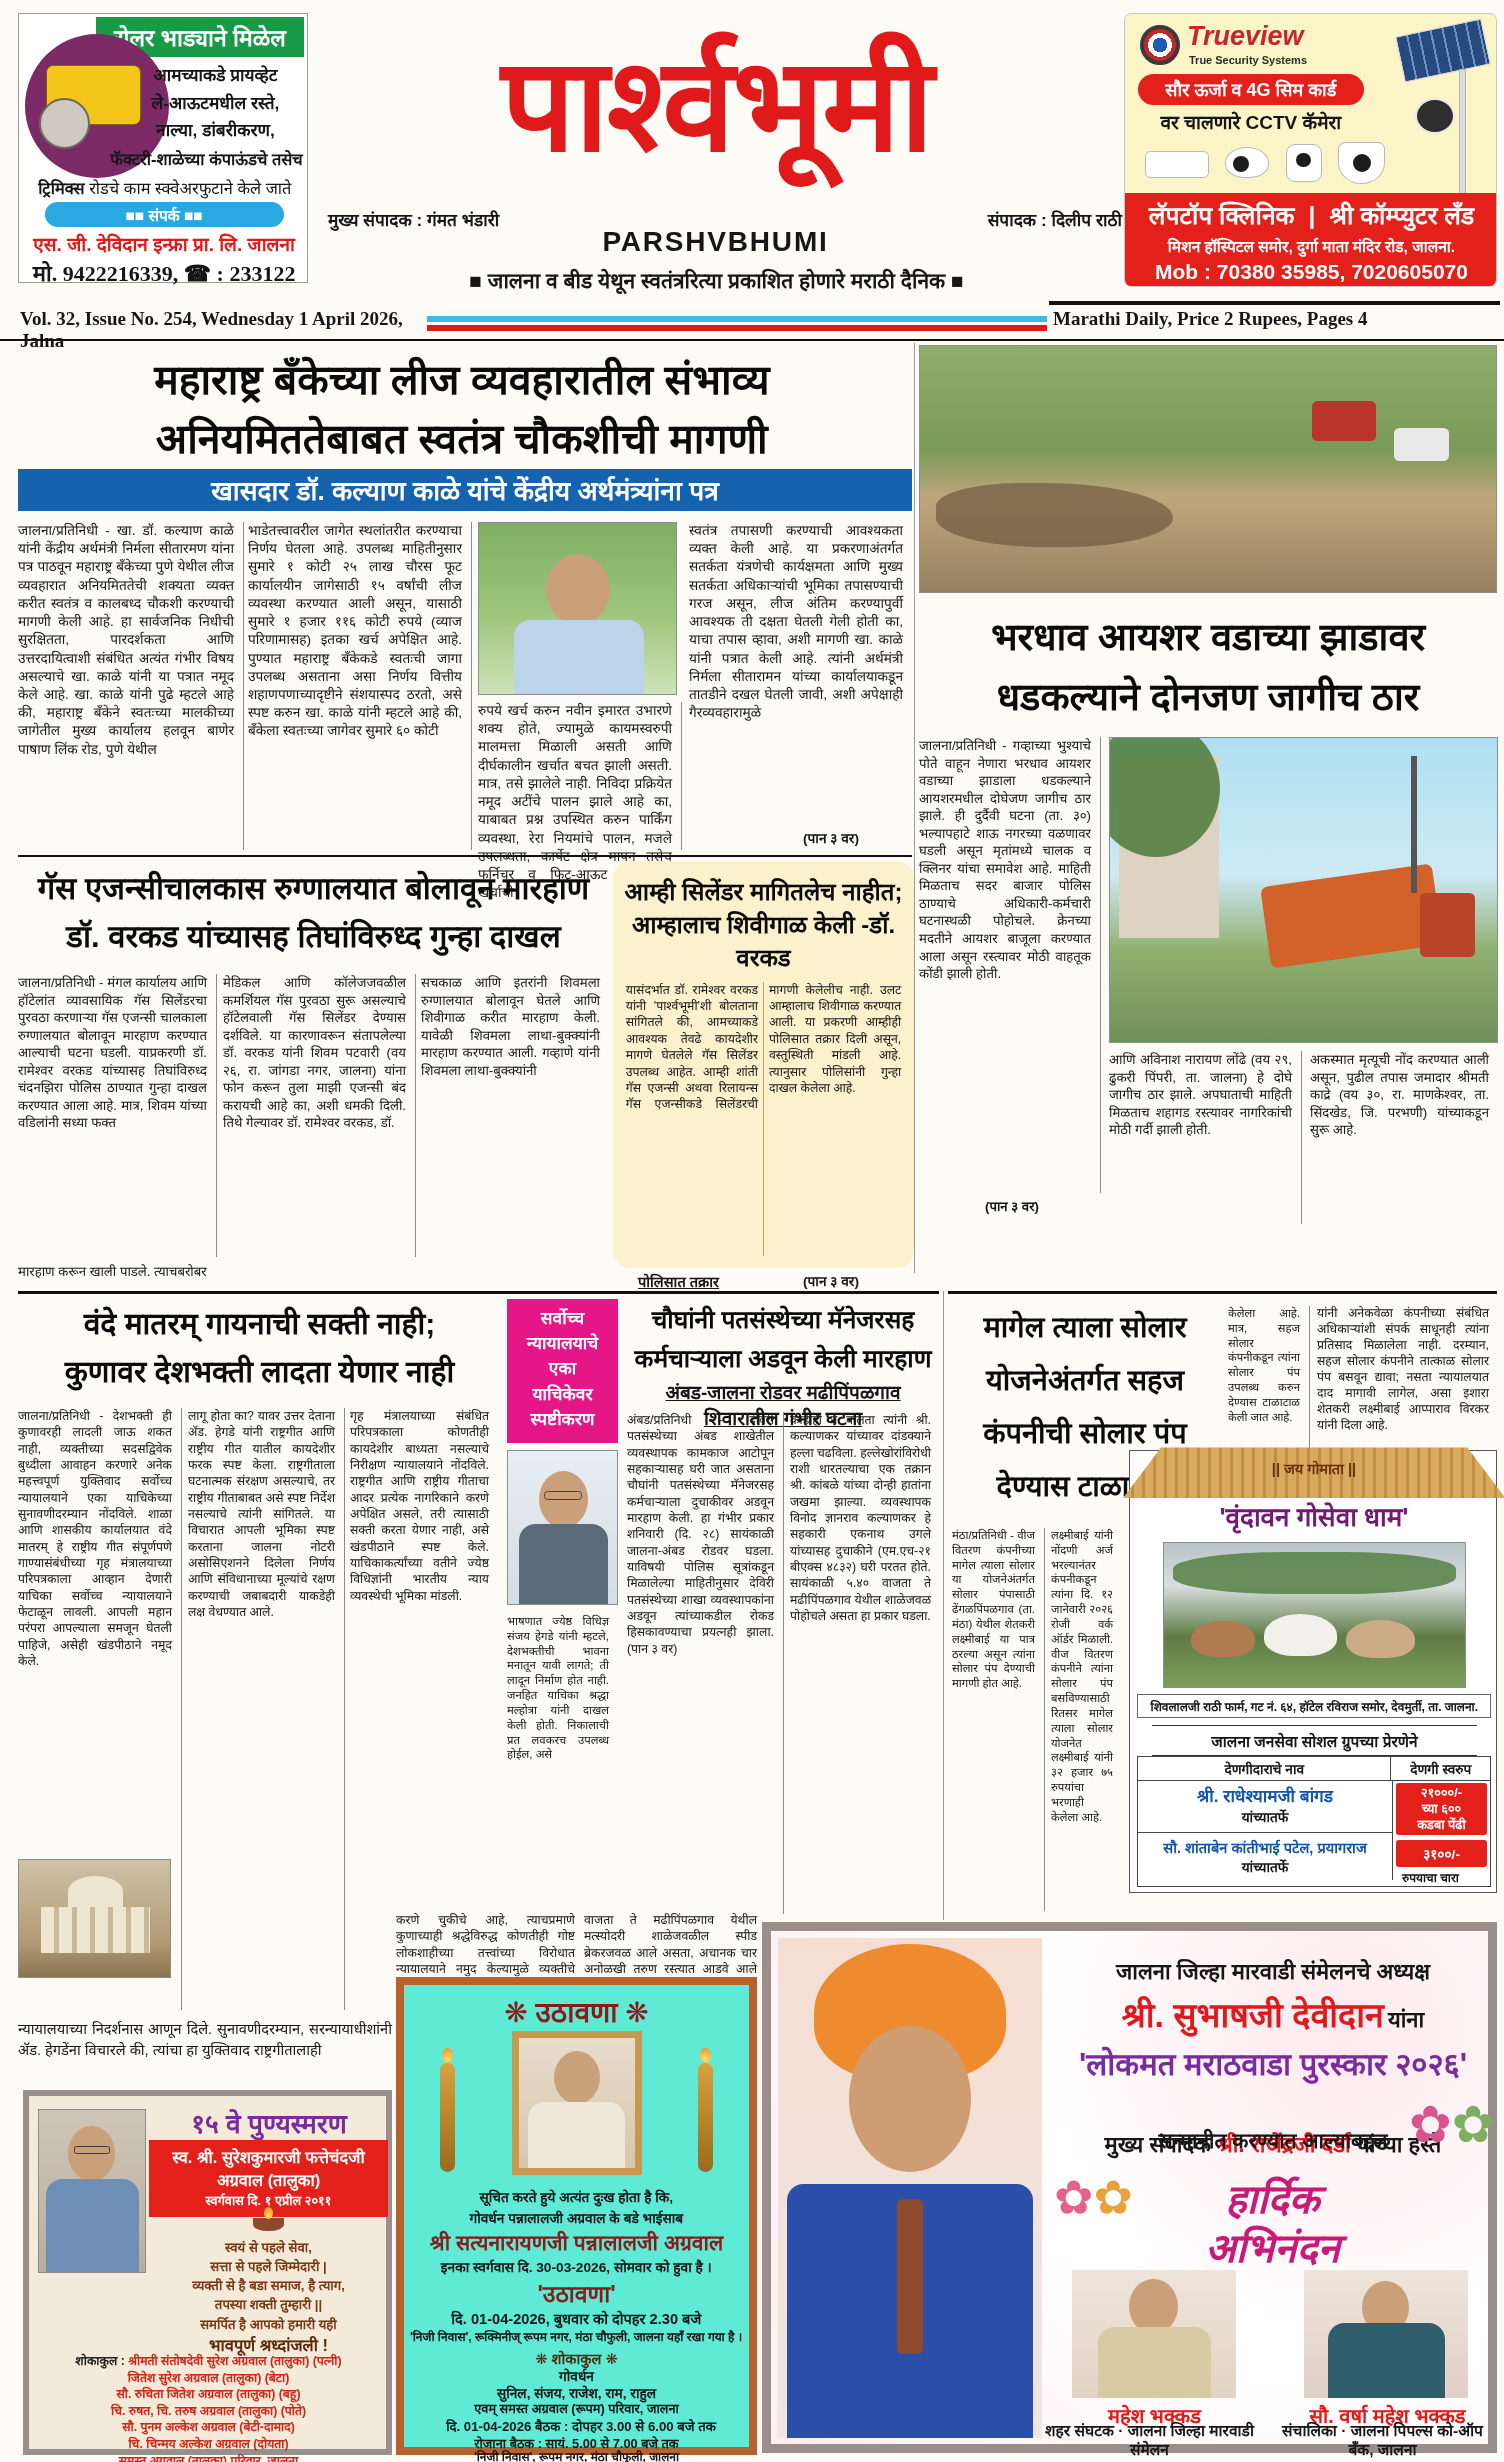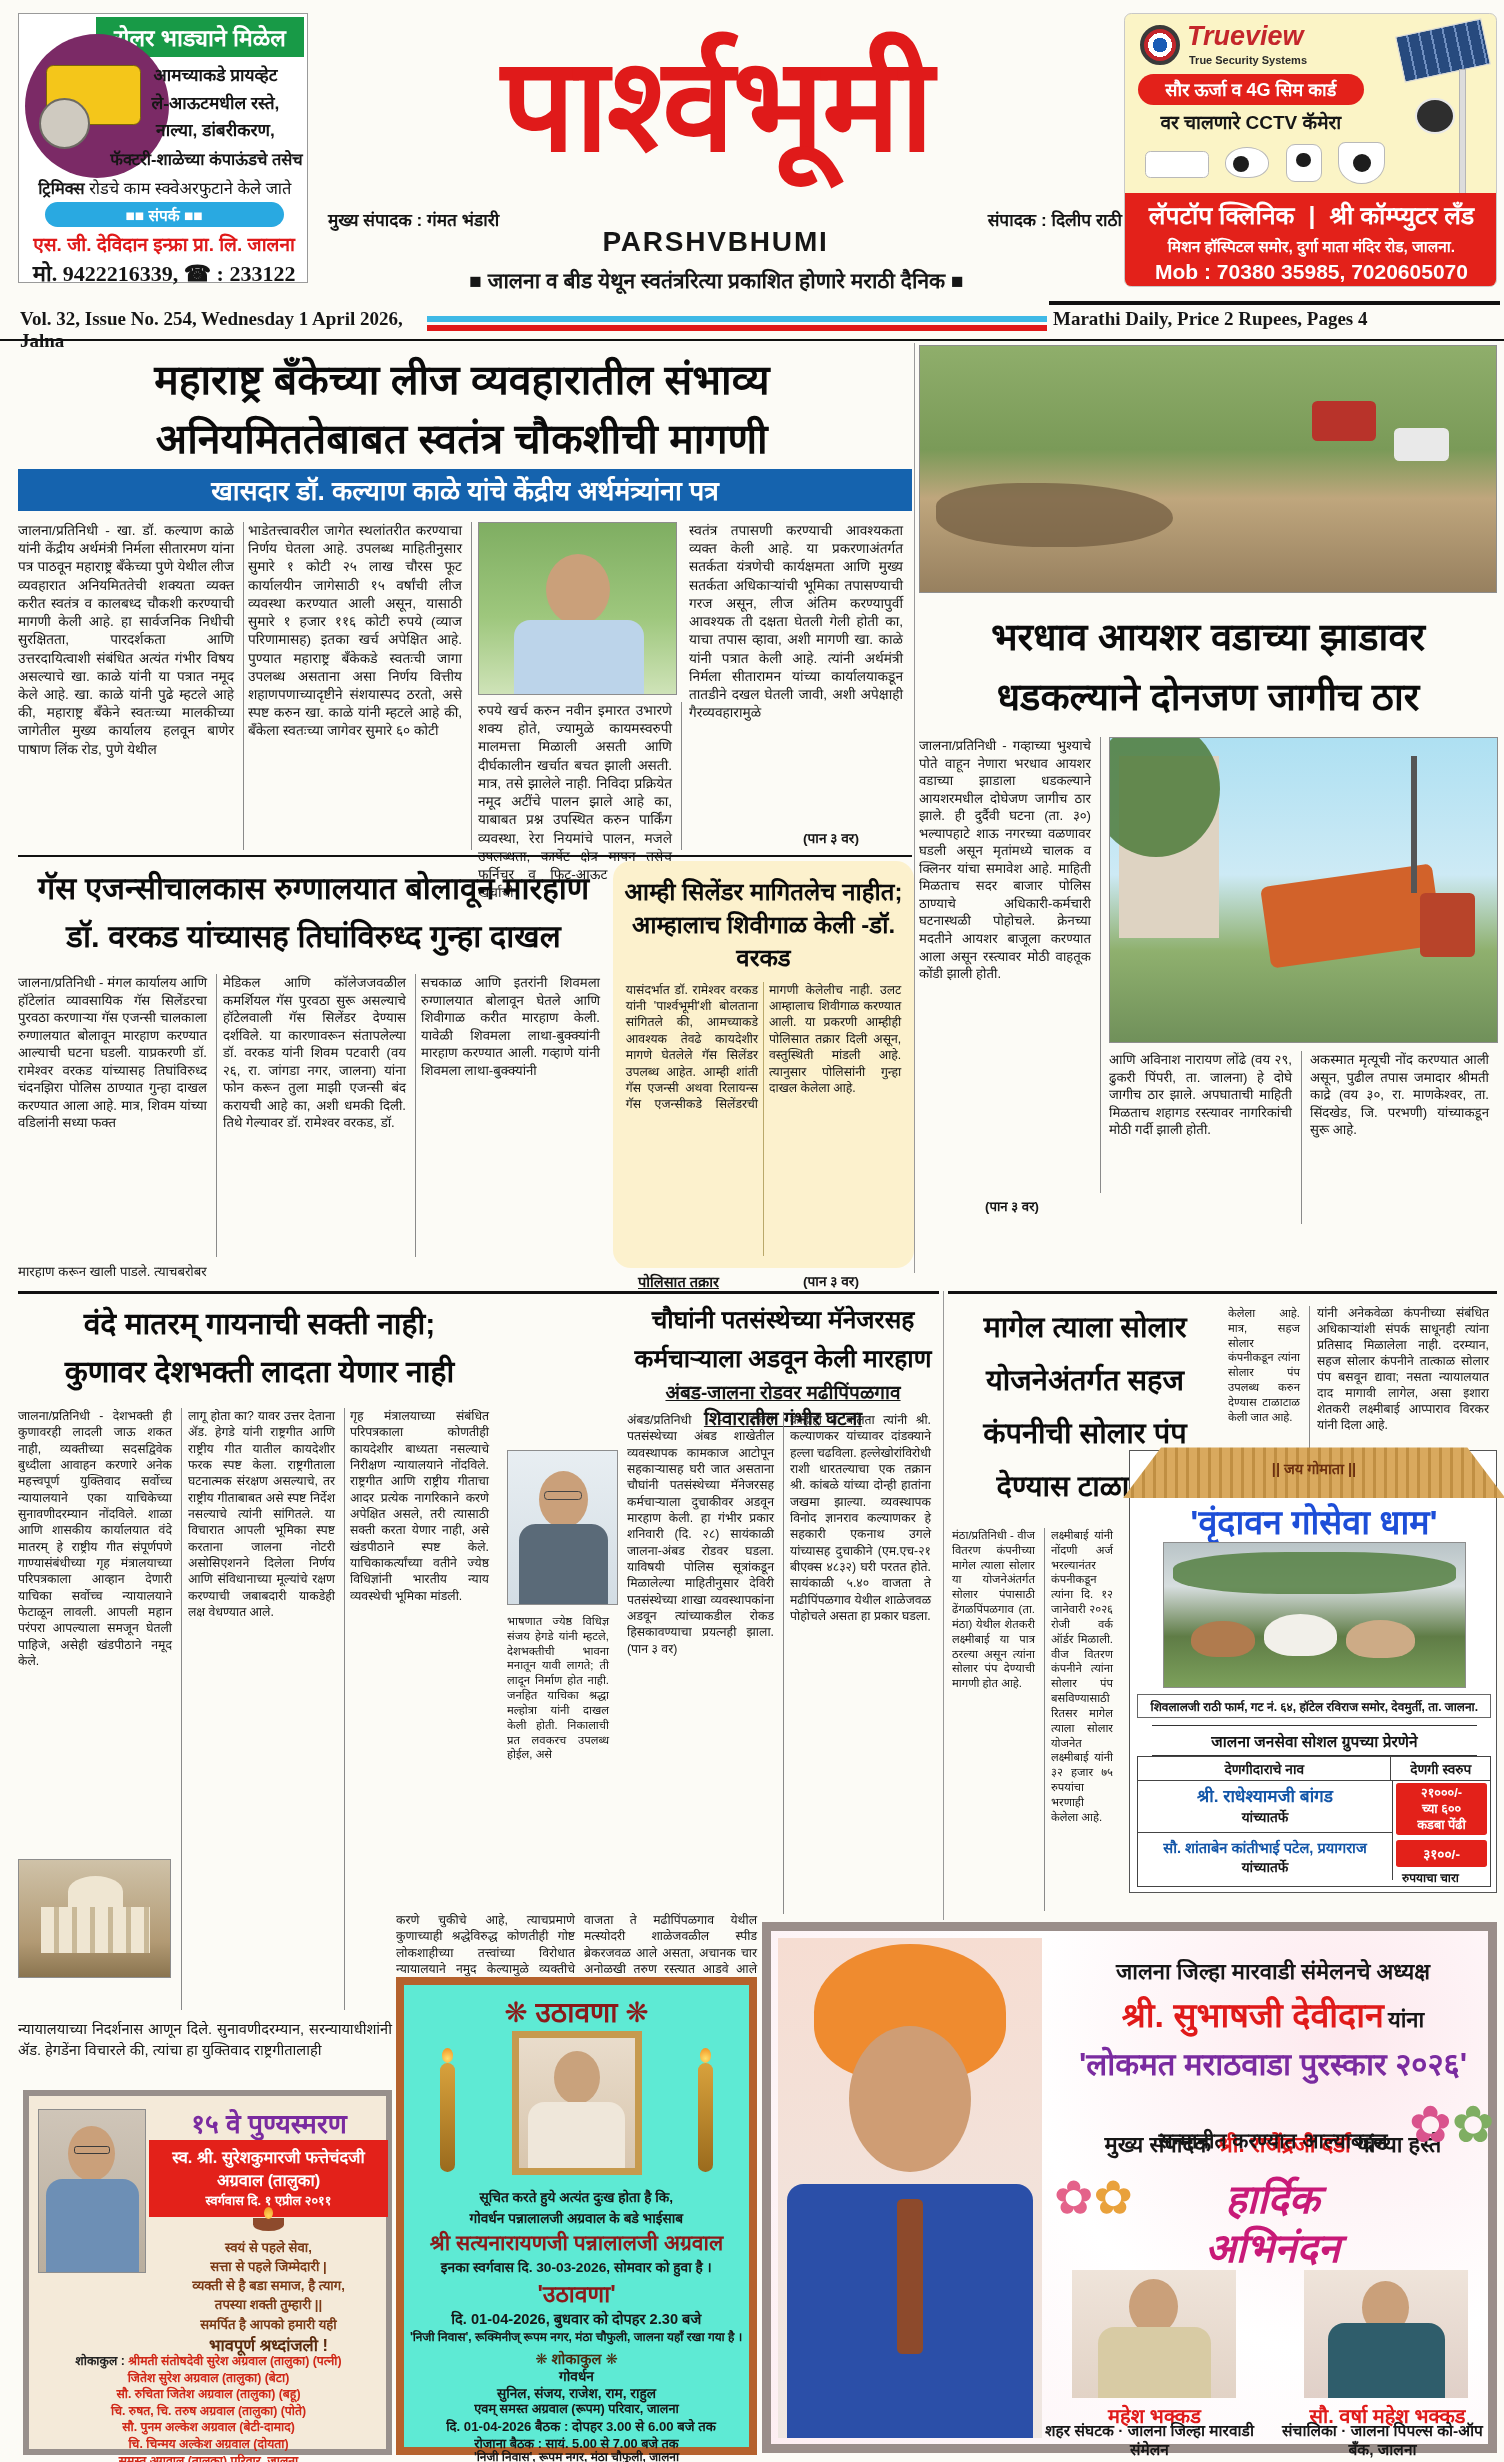--- a/index.html
+++ b/index.html
@@ -145,20 +145,27 @@
     <div class="news" style="margin:9px 12.8px 0 12.8px;font-size:12.3px;column-count:2;column-gap:11px;column-rule:0.9px solid #b9a86a;height:274px;">यासंदर्भात डॉ. रामेश्वर वरकड यांनी 'पार्श्वभूमी'शी बोलताना सांगितले की, आमच्याकडे आवश्यक तेवढे कायदेशीर मागणे घेतलेले गॅस सिलेंडर उपलब्ध आहेत. आम्ही शांती गॅस एजन्सी अथवा रिलायन्स गॅस एजन्सीकडे सिलेंडरची मागणी केलेलीच नाही. उलट आम्हालाच शिवीगाळ करण्यात आली. या प्रकरणी आम्हीही पोलिसात तक्रार दिली असून, वस्तुस्थिती मांडली आहे. त्यानुसार पोलिसांनी गुन्हा दाखल केलेला आहे.</div>
   </div>
   <div class="abs" style="left:18px;top:1262px;width:301px;font-size:13.2px;">मारहाण करून खाली पाडले. त्याचबरोबर</div>
   <div class="abs u jmp" style="left:638px;top:1271px;font-size:14.6px;">पोलिसात तक्रार</div>
   <div class="abs jmp" style="left:803px;top:1271px;font-size:13.7px;">(पान ३ वर)</div>
 
   <div class="hr" style="left:18px;top:1291px;width:921px;height:2.7px;"></div>
   <div class="abs hl center" style="left:18px;top:1302px;width:483px;font-size:30px;">वंदे मातरम् गायनाची सक्ती नाही;</div>
   <div class="abs hl center" style="left:18px;top:1350px;width:483px;font-size:30px;">कुणावर देशभक्ती लादता येणार नाही</div>
 
+  <div class="abs pinkbox" style="left:507px;top:1299px;width:111px;height:144px;font-size:17.3px;line-height:1.45;padding-top:7.3px;">
+    <div>सर्वोच्च</div>
+    <div>न्यायालयाचे</div>
+    <div>एका</div>
+    <div>याचिकेवर</div>
+    <div>स्पष्टीकरण</div>
+  </div>
   <div class="ph" style="left:507px;top:1450px;width:111px;height:155px;background:linear-gradient(180deg,#e8eef2 0%,#d3dde4 100%);">
     <div class="face" style="left:31px;top:20px;width:49px;height:57px;"></div>
     <div class="abs" style="left:36px;top:40px;width:38px;height:9px;border:1.8px solid #444;border-radius:3.6px;background:transparent;"></div>
     <div class="torso" style="left:11px;top:73px;width:89px;height:82px;background:#5a6a78;"></div>
   </div>
   <div class="abs small col" style="left:507px;top:1614px;width:111px;height:392px;font-size:11.4px;">भाषणात ज्येष्ठ विधिज्ञ संजय हेगडे यांनी म्हटले, देशभक्तीची भावना मनातून यावी लागते; ती लादून निर्माण होत नाही. जनहित याचिका श्रद्धा मल्होत्रा यांनी दाखल केली होती. निकालाची प्रत लवकरच उपलब्ध होईल, असे</div>
   <div class="abs small" style="left:507px;top:2019px;width:111px;font-size:12px;font-weight:700;">ॲड. धन्नावत यांनी सांगितले.</div>
 
   <div class="abs news col" style="left:18px;top:1408px;width:164px;height:602px;border-right:0.9px solid #8a8a8a;font-size:12.3px;">जालना/प्रतिनिधी - देशभक्ती ही कुणावरही लादली जाऊ शकत नाही, व्यक्तीच्या सदसद्विवेक बुध्दीला आवाहन करणारे अनेक महत्त्वपूर्ण युक्तिवाद सर्वोच्च न्यायालयाने एका याचिकेच्या सुनावणीदरम्यान नोंदविले. शाळा आणि शासकीय कार्यालयात वंदे मातरम् हे राष्ट्रीय गीत संपूर्णपणे गाण्यासंबंधीच्या गृह मंत्रालयाच्या परिपत्रकाला आव्हान देणारी याचिका सर्वोच्च न्यायालयाने फेटाळून लावली. आपली महान परंपरा आपल्याला समजून घेतली पाहिजे, असेही खंडपीठाने नमूद केले.</div>
   <div class="ph" style="left:18px;top:1859px;width:153px;height:119px;background:linear-gradient(180deg,#cfc2a8 0%,#b29a74 70%,#8a744f 100%);">
@@ -184,21 +191,21 @@
   <div class="abs hl center" style="left:952px;top:1412px;width:266px;font-size:29px;">कंपनीची सोलार पंप</div>
   <div class="abs hl center" style="left:952px;top:1465px;width:266px;font-size:29px;">देण्यास टाळाटाळ</div>
   <div class="abs small col" style="left:1228px;top:1306px;width:82px;height:210px;border-right:0.9px solid #8a8a8a;font-size:11.4px;">केलेला आहे. मात्र, सहज सोलार कंपनीकडून त्यांना सोलार पंप उपलब्ध करुन देण्यास टाळाटाळ केली जात आहे.</div>
   <div class="abs small col" style="left:1317px;top:1306px;width:181px;height:210px;font-size:12.3px;">यांनी अनेकवेळा कंपनीच्या संबंधित अधिकाऱ्यांशी संपर्क साधूनही त्यांना प्रतिसाद मिळालेला नाही. दरम्यान, सहज सोलार कंपनीने तात्काळ सोलार पंप बसवून द्यावा; नसता न्यायालयात दाद मागावी लागेल, असा इशारा शेतकरी लक्ष्मीबाई आप्पाराव विरकर यांनी दिला आहे.</div>
   <div class="abs small col" style="left:952px;top:1528px;width:93px;height:383px;border-right:0.9px solid #8a8a8a;font-size:11.4px;">मंठा/प्रतिनिधी - वीज वितरण कंपनीच्या मागेल त्याला सोलार या योजनेअंतर्गत सोलार पंपासाठी ढेंगळपिंपळगाव (ता. मंठा) येथील शेतकरी लक्ष्मीबाई या पात्र ठरल्या असून त्यांना सोलार पंप देण्याची मागणी होत आहे.</div>
   <div class="abs small col" style="left:1051px;top:1528px;width:71px;height:383px;font-size:11.4px;">लक्ष्मीबाई यांनी नोंदणी अर्ज भरल्यानंतर कंपनीकडून त्यांना दि. १२ जानेवारी २०२६ रोजी वर्क ऑर्डर मिळाली. वीज वितरण कंपनीने त्यांना सोलार पंप बसविण्यासाठी रितसर मागेल त्याला सोलार योजनेत लक्ष्मीबाई यांनी ३२ हजार ७५ रुपयांचा भरणाही केलेला आहे.</div>
 
   <div class="abs" style="left:1129px;top:1450px;width:368px;height:443px;background:#fff;border:0.9px solid #555;">
     <div class="abs thatch" style="left:-7.3px;top:-3.6px;width:383px;height:51px;clip-path:polygon(10% 0,90% 0,100% 100%,0 100%);"></div>
     <div class="abs center" style="left:0;top:7.3px;width:368px;color:#6b2f10;font-weight:800;font-size:14.6px;">|| जय गोमाता ||</div>
-    <div class="abs center" style="left:0;top:47px;width:368px;color:#1d4ed8;font-weight:900;font-size:34px;">'वृंदावन गोसेवा धाम'</div>
+    <div class="abs center" style="left:0;top:47px;width:368px;color:#701a75;font-weight:900;font-size:26px;">'वृंदावन गोसेवा धाम'</div>
     <div class="ph" style="left:33px;top:91px;width:303px;height:146px;background:linear-gradient(180deg,#b9c4c7 0%,#d7dedf 30%,#5f7c46 65%,#7ca05b 100%);">
       <div class="abs" style="left:27px;top:78px;width:64px;height:36px;background:#b07b4e;border-radius:50% 50% 40% 40%;"></div>
       <div class="abs" style="left:100px;top:71px;width:73px;height:42px;background:#f2f0ea;border-radius:50% 50% 40% 40%;"></div>
       <div class="abs" style="left:182px;top:77px;width:69px;height:38px;background:#cdab86;border-radius:50% 50% 40% 40%;"></div>
       <div class="abs" style="left:9px;top:9px;width:283px;height:42px;background:#4e7a3a;border-radius:40%;opacity:.8;"></div>
     </div>
     <div class="abs center" style="left:7.3px;top:243px;width:354px;font-size:12px;font-weight:700;border:0.9px solid #666;padding:2.7px 1.8px;">शिवलालजी राठी फार्म, गट नं. ६४, हॉटेल रविराज समोर, देवमुर्ती, ता. जालना.</div>
     <div class="abs center" style="left:22px;top:274px;width:325px;font-weight:800;font-size:15.5px;border-top:0.9px solid #333;border-bottom:0.9px solid #333;padding:3.6px 0;">जालना जनसेवा सोशल ग्रुपच्या प्रेरणेने</div>
     <div class="abs" style="left:7.3px;top:305px;width:354px;height:131px;border:0.9px solid #444;">
       <div style="display:flex;border-bottom:0.9px solid #444;">

